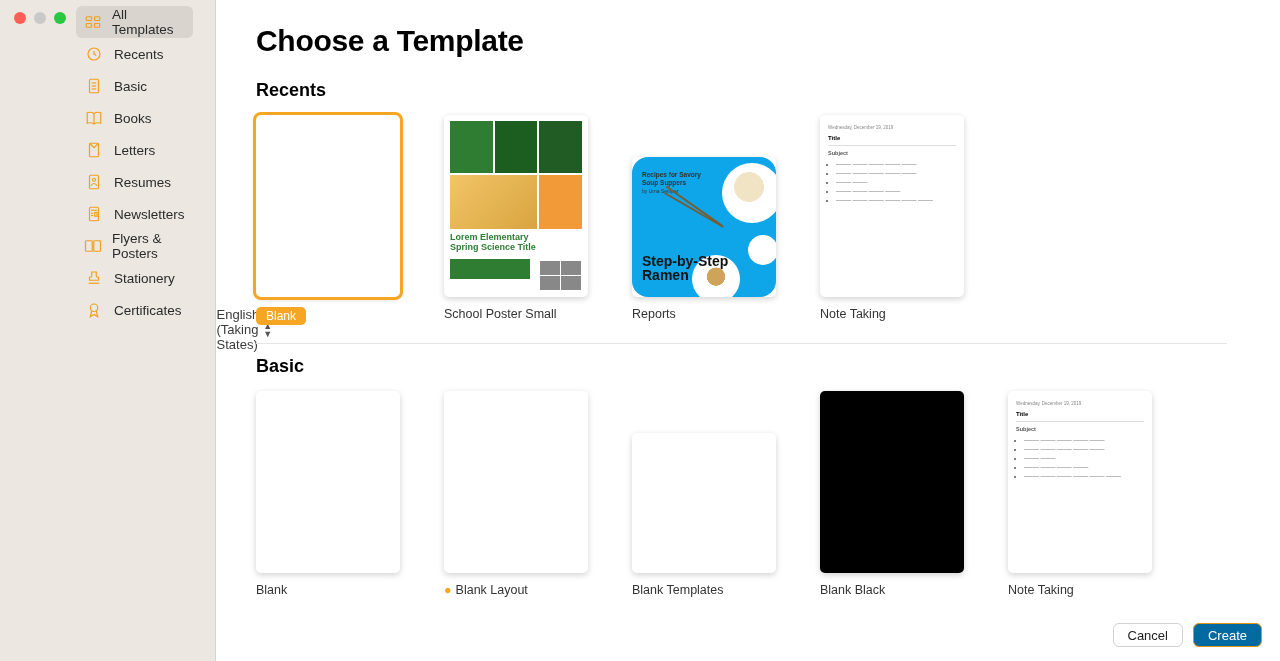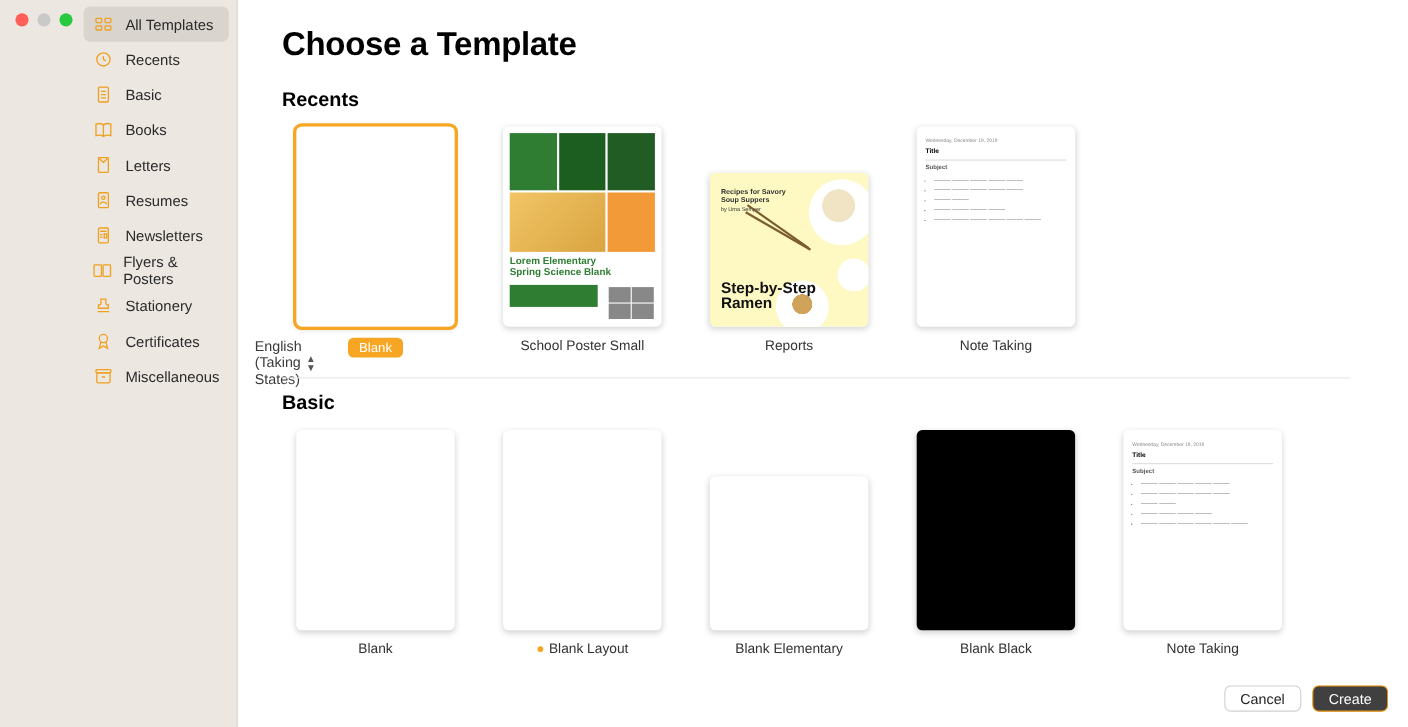--- a/index.html
+++ b/index.html
@@ -61,21 +61,21 @@
     flex: 1;
     overflow-y: auto;
     padding: 24px 53px 70px 40px;
   }
   h1.page-title { font-size: 30px; font-weight: 700; letter-spacing: -0.3px; margin-bottom: 22px; }
   h2.section-title { font-size: 18px; font-weight: 700; margin: 12px 0 14px 0; }
 
   .divider { border: none; border-top: 1px solid #e5e5e5; margin: 18px 0 10px 0; }
 
   .template-row { display: flex; gap: 18px; }
-  .template-card { width: 170px; display: flex; flex-direction: column; align-items: center; }
+  .template-card { width: 170px; display: flex; flex-direction: column; align-items: flex-start; }
   .thumb {
     width: 144px;
     border-radius: 5px;
     background: #fff;
     box-shadow: 0 2px 6px rgba(0,0,0,.18);
     overflow: hidden;
     position: relative;
   }
   .thumb.portrait   { height: 182px; }
   .thumb.landscape  { height: 140px; margin-top: 42px; }
@@ -112,21 +112,21 @@
   .sch-row1 span:nth-child(2){flex:1; background:#1b5e20;}
   .sch-row1 span:nth-child(3){flex:1; background:#205c23;}
   .sch-row2 { position:absolute; left:0; right:0; top:54px; height:54px; display:flex; gap:2px;}
   .sch-row2 span:nth-child(1){flex:2; background:linear-gradient(135deg,#f2c566,#d9a441);}
   .sch-row2 span:nth-child(2){flex:1; background:#f19a37;}
   .sch-text { position:absolute; left:0; top:112px; color:#2e7d32; font-weight:700; font-size:9px; line-height:1.1;}
   .sch-sub  { position:absolute; left:0; top:138px; width:80px; height:20px; background:#2e7d32; color:#fff; font-size:4px; padding:2px;}
   .sch-pics { position:absolute; right:0; bottom:0; width:42px; height:30px; display:flex; flex-wrap:wrap;}
   .sch-pics span{ width:20px; height:14px; margin:0 1px 1px 0; background:#888;}
 
-  .art-cook { position:absolute; inset:0; background:#fef9c3; }
+  .art-cook { position:absolute; inset:0; background:#0ea5e9;border-radius:16px; }
   .art-cook .ck-txt { position:absolute; left:10px; top:14px; font-size:6.5px; color:#333; line-height:1.2;}
   .art-cook .ck-txt b { display:block; }
   .art-cook .ck-auth{ font-size:5px;}
   .art-cook .ck-title{ position:absolute; left:10px; bottom:14px; font-size:14px; font-weight:800; line-height:1.05; color:#111;}
   .art-cook .bowl { position:absolute; border-radius:50%; background:#fff; }
   .art-cook .bowl.b1{ width:60px; height:60px; right:-6px; top:6px; background:radial-gradient(circle at 45% 40%,#f0e4c4 30%,#fff 31%);}
   .art-cook .bowl.b2{ width:48px; height:48px; right:36px; bottom:-6px; background:radial-gradient(circle at 50% 45%,#cfa45a 25%,#fff 26%);}
   .art-cook .bowl.b3{ width:30px; height:30px; right:-2px; bottom:32px; background:#fff;}
   .art-cook .stick{ position:absolute; right:48px; top:48px; width:68px; height:2px; background:#7a5c2e; transform:rotate(35deg);}
   .art-cook .stick2{ position:absolute; right:48px; top:52px; width:68px; height:2px; background:#7a5c2e; transform:rotate(30deg);}
@@ -142,21 +142,21 @@
   .btn {
     height: 24px;
     padding: 0 14px;
     border-radius: 6px;
     font-size: 13px;
     display: inline-flex;
     align-items: center;
     cursor: default;
   }
   .btn-cancel { background:#fff; border:1px solid #d0d0d0; color:#222; }
-  .btn-create { background:#404040; color:#fff; border:1px solid #e59412; }
+  .btn-create { background:#0369a1; color:#fff; border:1px solid #e59412; }
 </style>
 </head>
 <body>
 
 <aside class="sidebar">
   <div class="traffic-lights">
     <span class="dot dot-close"></span>
     <span class="dot dot-min"></span>
     <span class="dot dot-max"></span>
   </div>
@@ -253,30 +253,20 @@
       </div>
       <div class="cat-item">
         <span class="cat-icon">
           <svg viewBox="0 0 24 24">
             <circle cx="12" cy="9" r="5"></circle>
             <path d="M9 13l-2 8 5-3 5 3-2-8"></path>
           </svg>
         </span>
         <span>Certificates</span>
       </div>
-      <div class="cat-item">
-        <span class="cat-icon">
-          <svg viewBox="0 0 24 24">
-            <rect x="4" y="8" width="16" height="12" rx="1.5"></rect>
-            <rect x="3" y="4" width="18" height="4" rx="1"></rect>
-            <line x1="10" y1="13" x2="14" y2="13"></line>
-          </svg>
-        </span>
-        <span>Miscellaneous</span>
-      </div>
     </nav>
 
   <div class="lang-row">
     <span>English (Taking States)</span>
     <span class="updown">▲<br>▼</span>
   </div>
 </aside>
 
 <main class="main">
   <div class="main-scroll">
@@ -297,21 +287,21 @@
                 <span></span>
                 <span></span>
                 <span></span>
               </div>
             <div class="sch-row2">
                 <span></span>
                 <span></span>
               </div>
             <div class="sch-text">
               <span>Lorem Elementary</span><br>
-              <span>Spring Science Blank</span>
+              <span>Spring Science Title</span>
             </div>
             <div class="sch-sub"></div>
             <div class="sch-pics">
                 <span></span>
                 <span></span>
                 <span></span>
                 <span></span>
               </div>
           </div>
         </div>
@@ -370,21 +360,21 @@
         <span class="caption">Blank</span>
       </div>
 
       <div class="template-card">
         <div class="thumb portrait"></div>
         <span class="caption"><span class="dot-layout">●</span><span>Blank Layout</span></span>
       </div>
 
       <div class="template-card">
         <div class="thumb landscape"></div>
-        <span class="caption">Blank Elementary</span>
+        <span class="caption">Blank Templates</span>
       </div>
 
       <div class="template-card">
         <div class="thumb portrait black"></div>
         <span class="caption">Blank Black</span>
       </div>
 
       <div class="template-card">
         <div class="thumb portrait">
           <div class="art-note">

